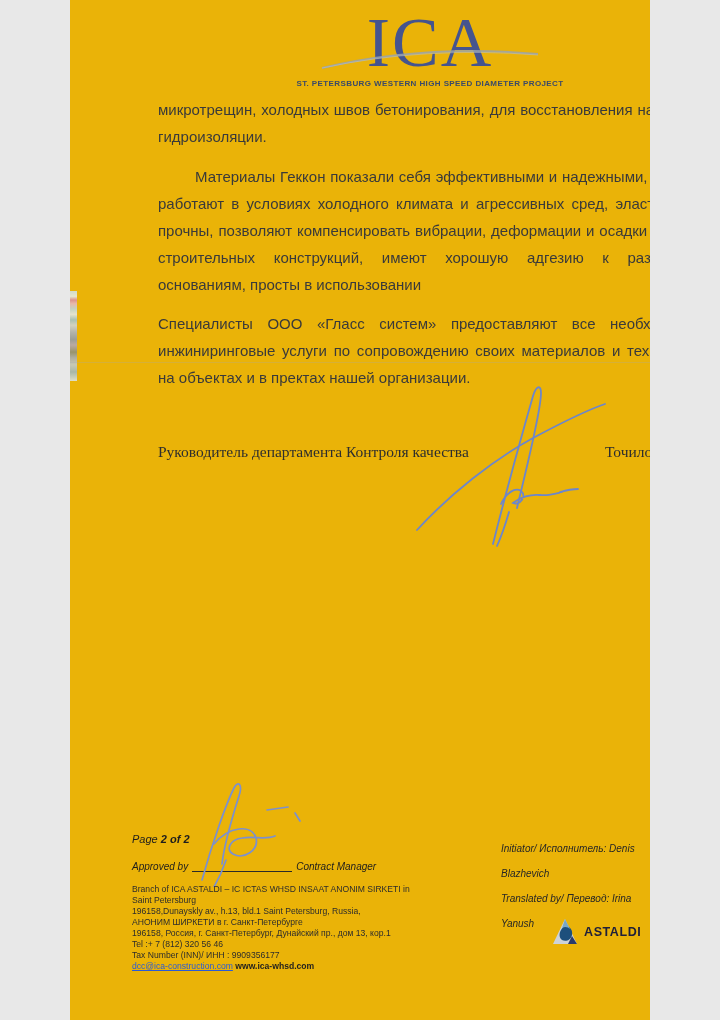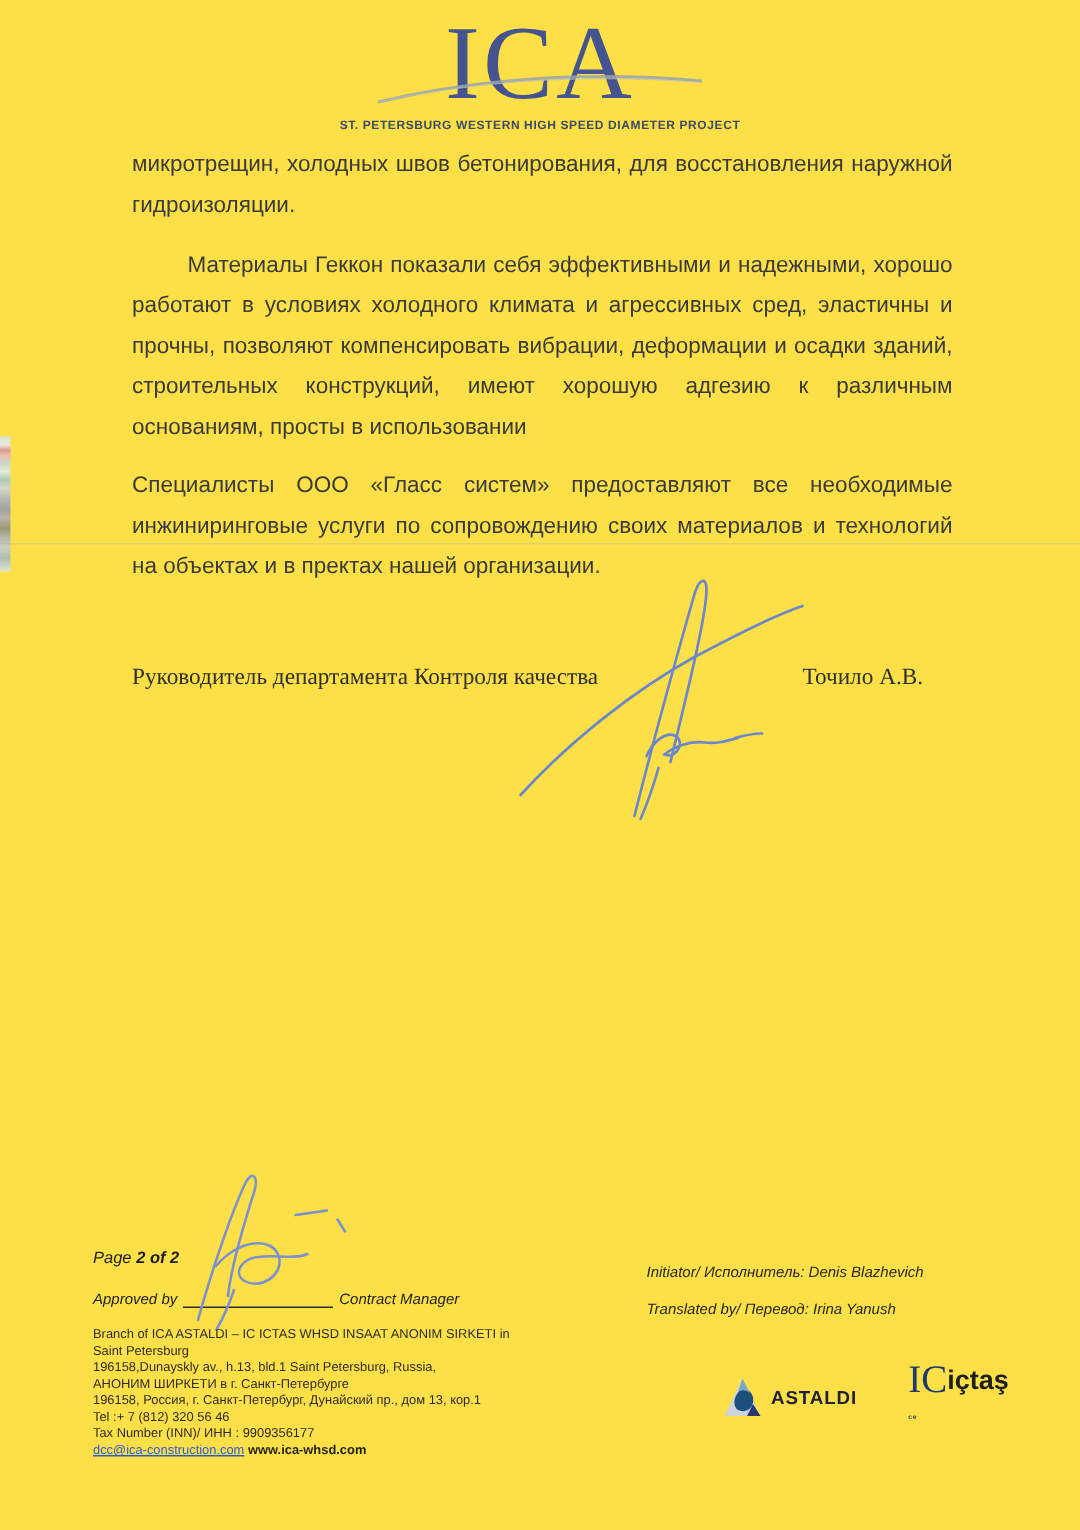--- a/index.html
+++ b/index.html
@@ -1,21 +1,21 @@
 <!DOCTYPE html>
 <html><head>
 <meta charset="utf-8">
 <style>
   * { margin: 0; padding: 0; box-sizing: border-box; }
   html, body { background: #e8e8e8; }
   body { font-family: "Liberation Sans", sans-serif; }
   .page {
     position: relative;
-    width: 720px; height: 1020px;
-    background: #fde047;
+    width: 580px; height: 1020px;
+    background: #eab308;
     overflow: hidden;
     margin: 0 auto;
   }
 
   
   .letterhead {
     position: absolute; top: 10px; left: 0; width: 720px;
     text-align: center;
   }
   .logo-word {

